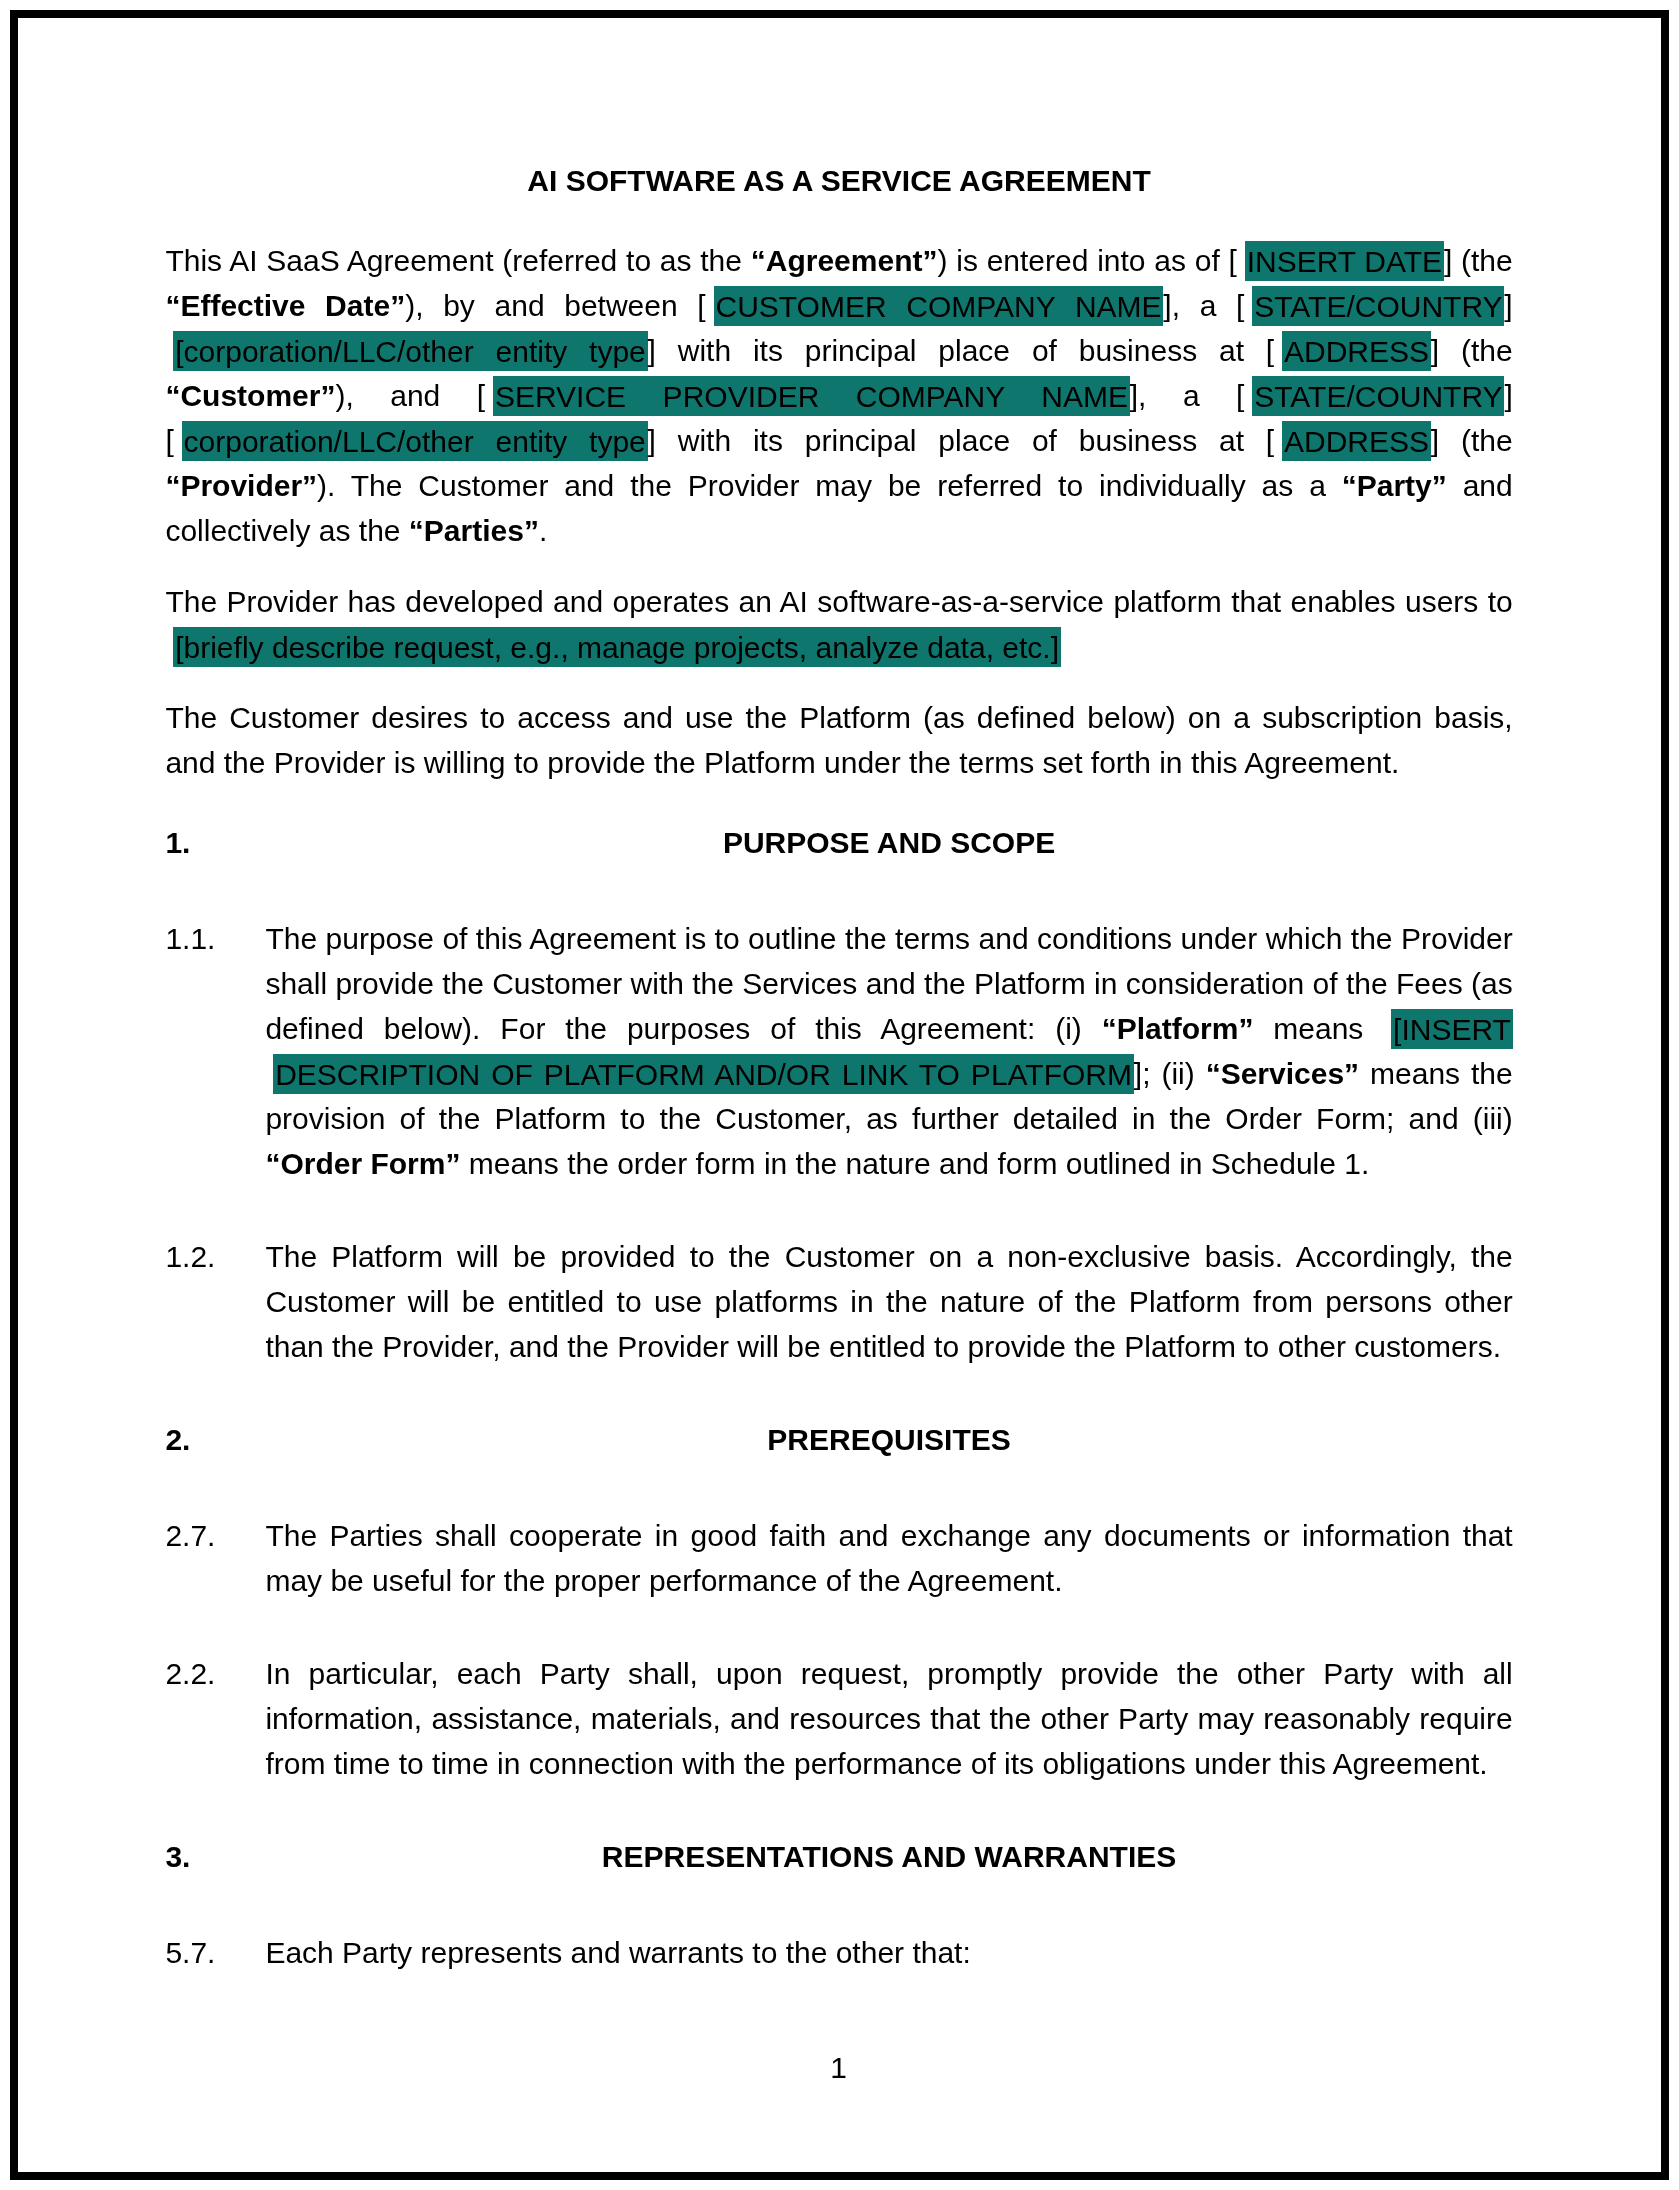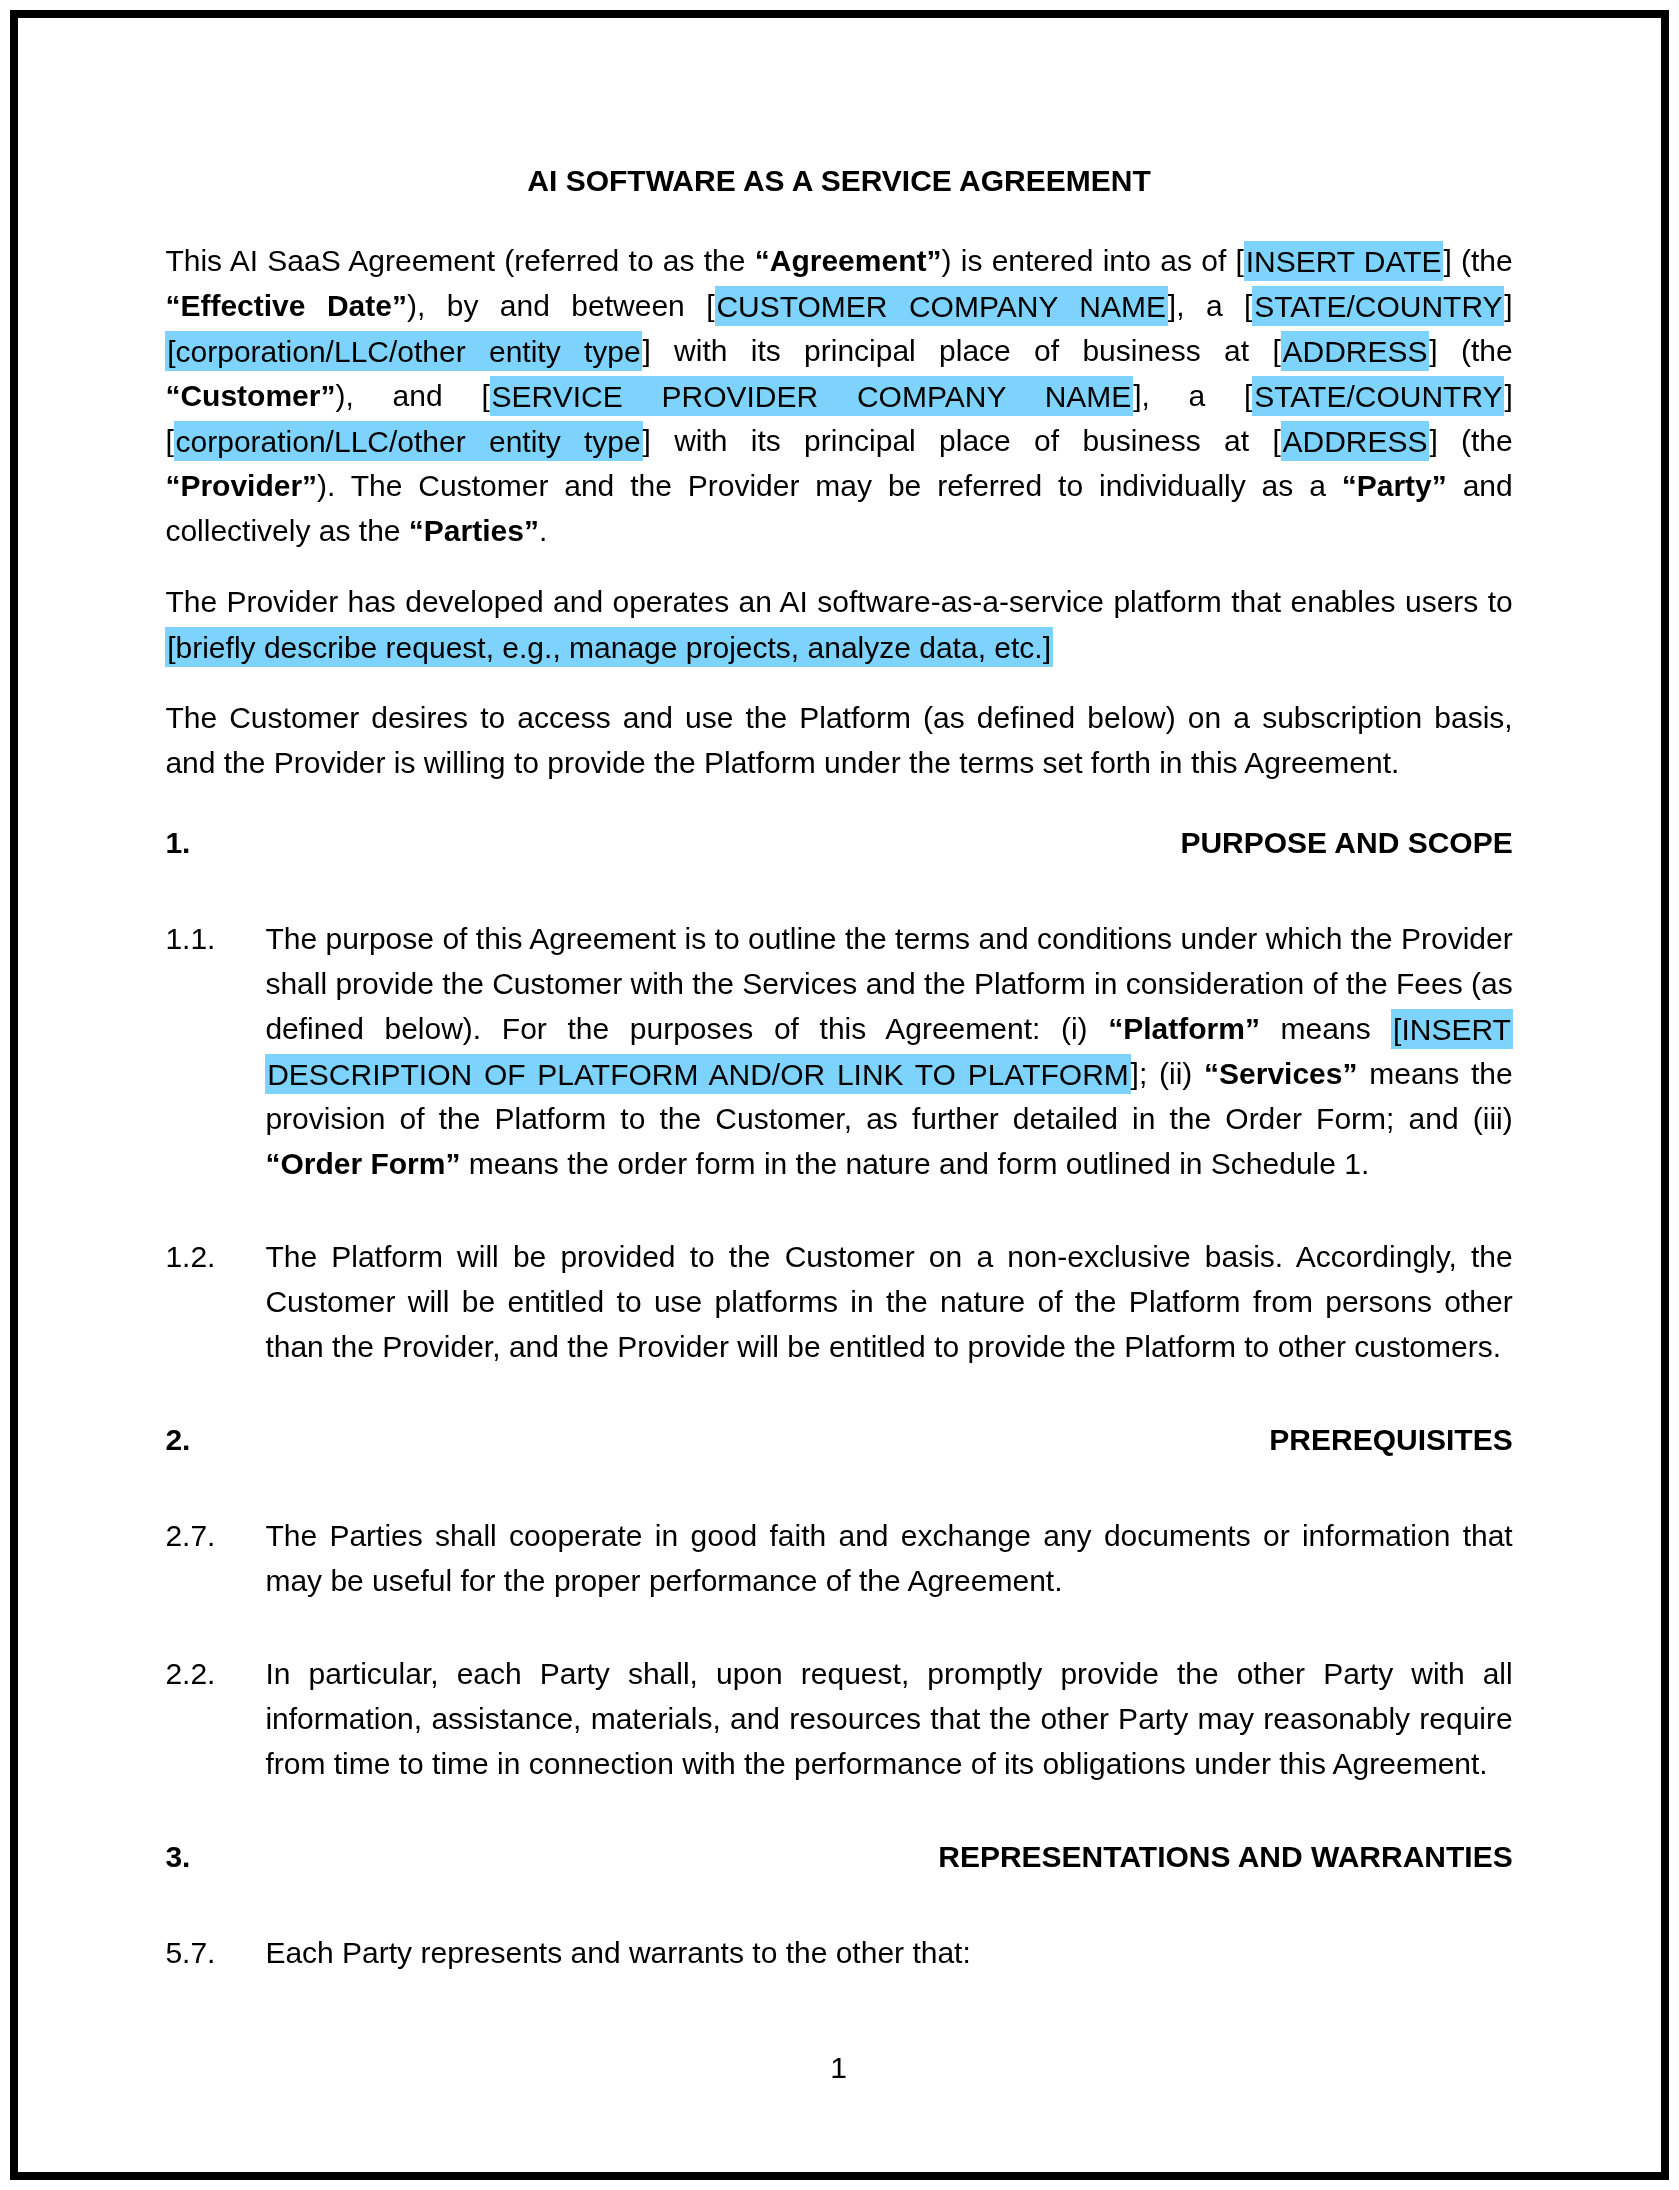--- a/index.html
+++ b/index.html
@@ -54,27 +54,28 @@
     margin: 35px 0 51px 0;
   }
   .clause-num {
     flex: 0 0 100px;
   }
   .clause-body {
     flex: 1 1 auto;
     text-align: justify;
   }
   .section-heading .clause-body {
-    text-align: right;
+    text-align: center;
   }
   .run-b { font-weight: 700; }
   .run-h {
-    background: #7dd3fc;
+    background: #0f766e;
     padding: 3.5px 1.8px;
     box-decoration-break: clone;
+    margin-left: 8px;
     -webkit-box-decoration-break: clone;
   }
   .page-footer {
     position: absolute;
     bottom: 86px;
     left: 165px;
     right: 166px;
     text-align: center;
     font-size: 30px;
     line-height: 35px;

